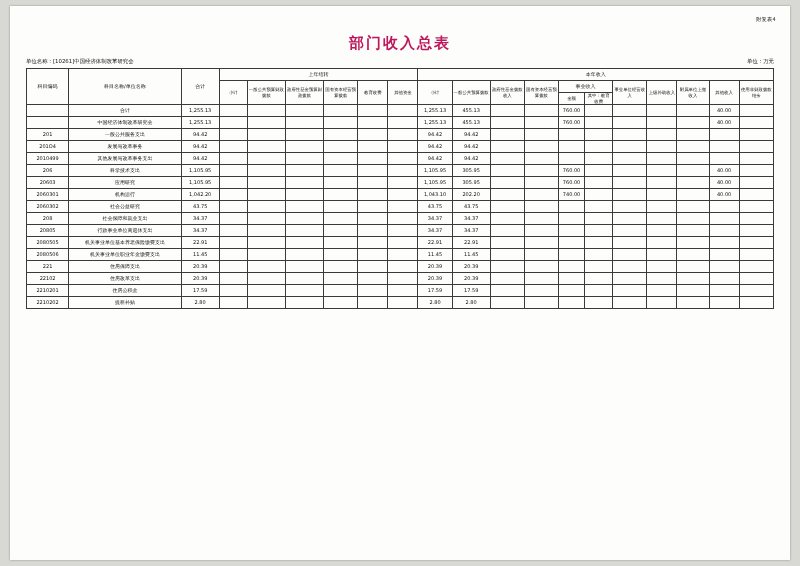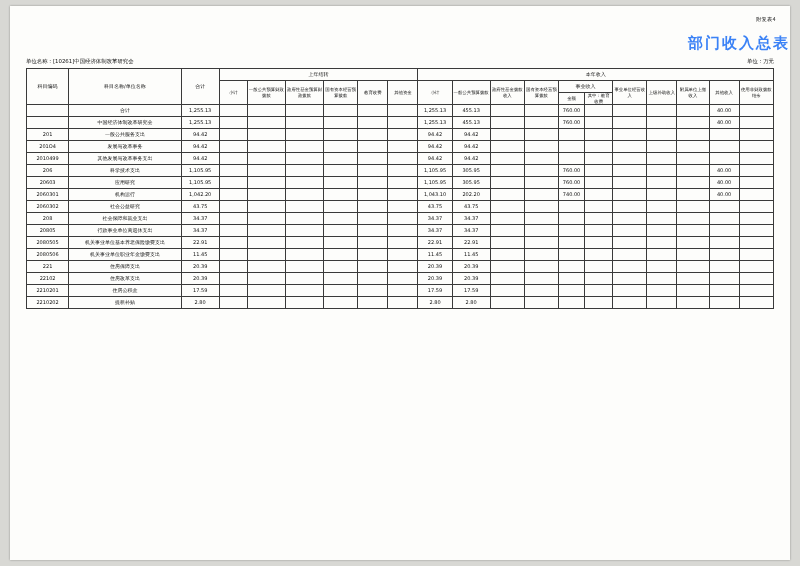--- a/index.html
+++ b/index.html
@@ -13,23 +13,23 @@
     position:absolute;left:10px;top:6px;width:780px;height:554px;
     background:#fdfdfb;
     box-shadow:0 0 2px rgba(0,0,0,.35);
   }
   .corner-note{
     position:absolute;right:14px;top:10px;
     font-size:5.2px;color:#222;letter-spacing:.3px;
   }
   .doc-title{
     position:absolute;left:0;right:0;top:28px;
-    text-align:right;
+    text-align:center;
     font-family:"DejaVu Serif","Liberation Serif",serif;
-    font-size:15px;font-weight:700;color:#3b82f6;letter-spacing:2px;
+    font-size:15px;font-weight:700;color:#be185d;letter-spacing:2px;
   }
   .meta-left{
     position:absolute;left:16px;top:52px;
     font-size:5.4px;color:#111;
   }
   .meta-right{
     position:absolute;right:16px;top:52px;
     font-size:5.4px;color:#111;
   }
   table.main{

